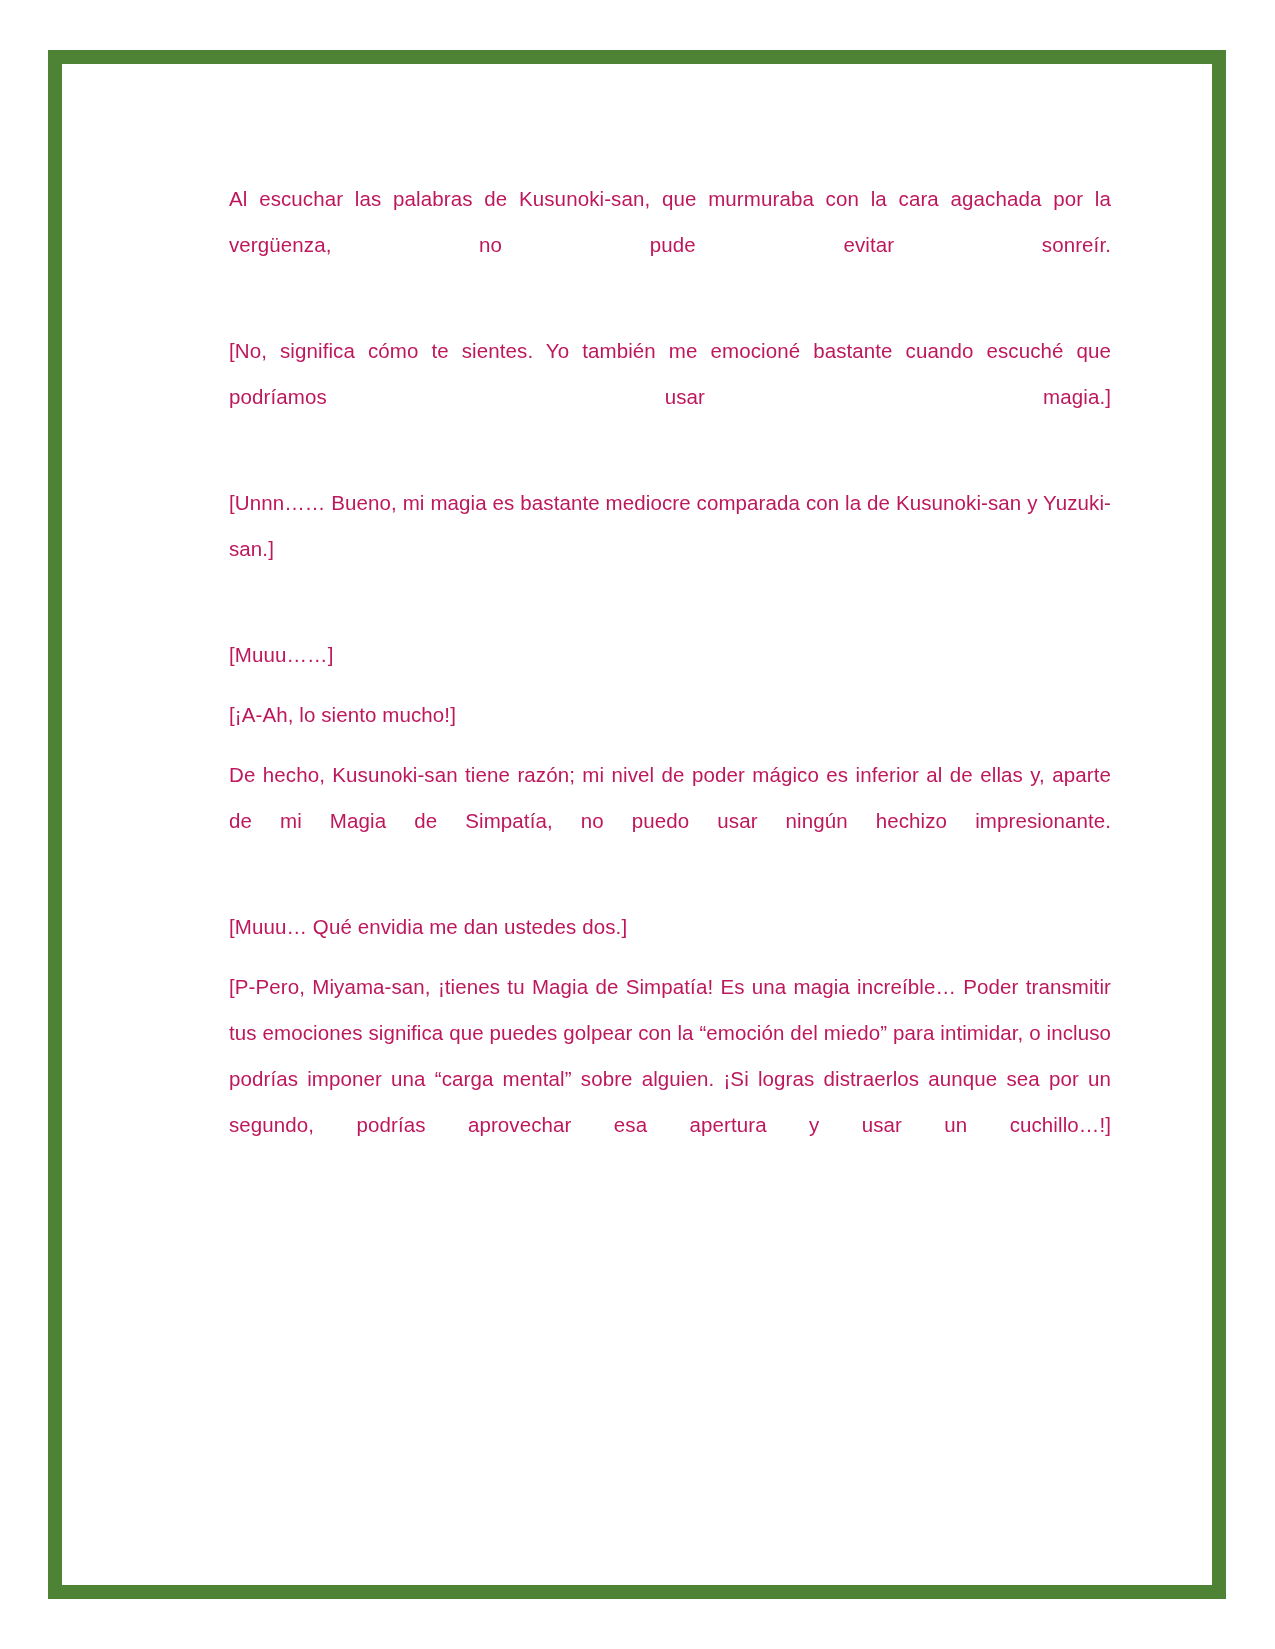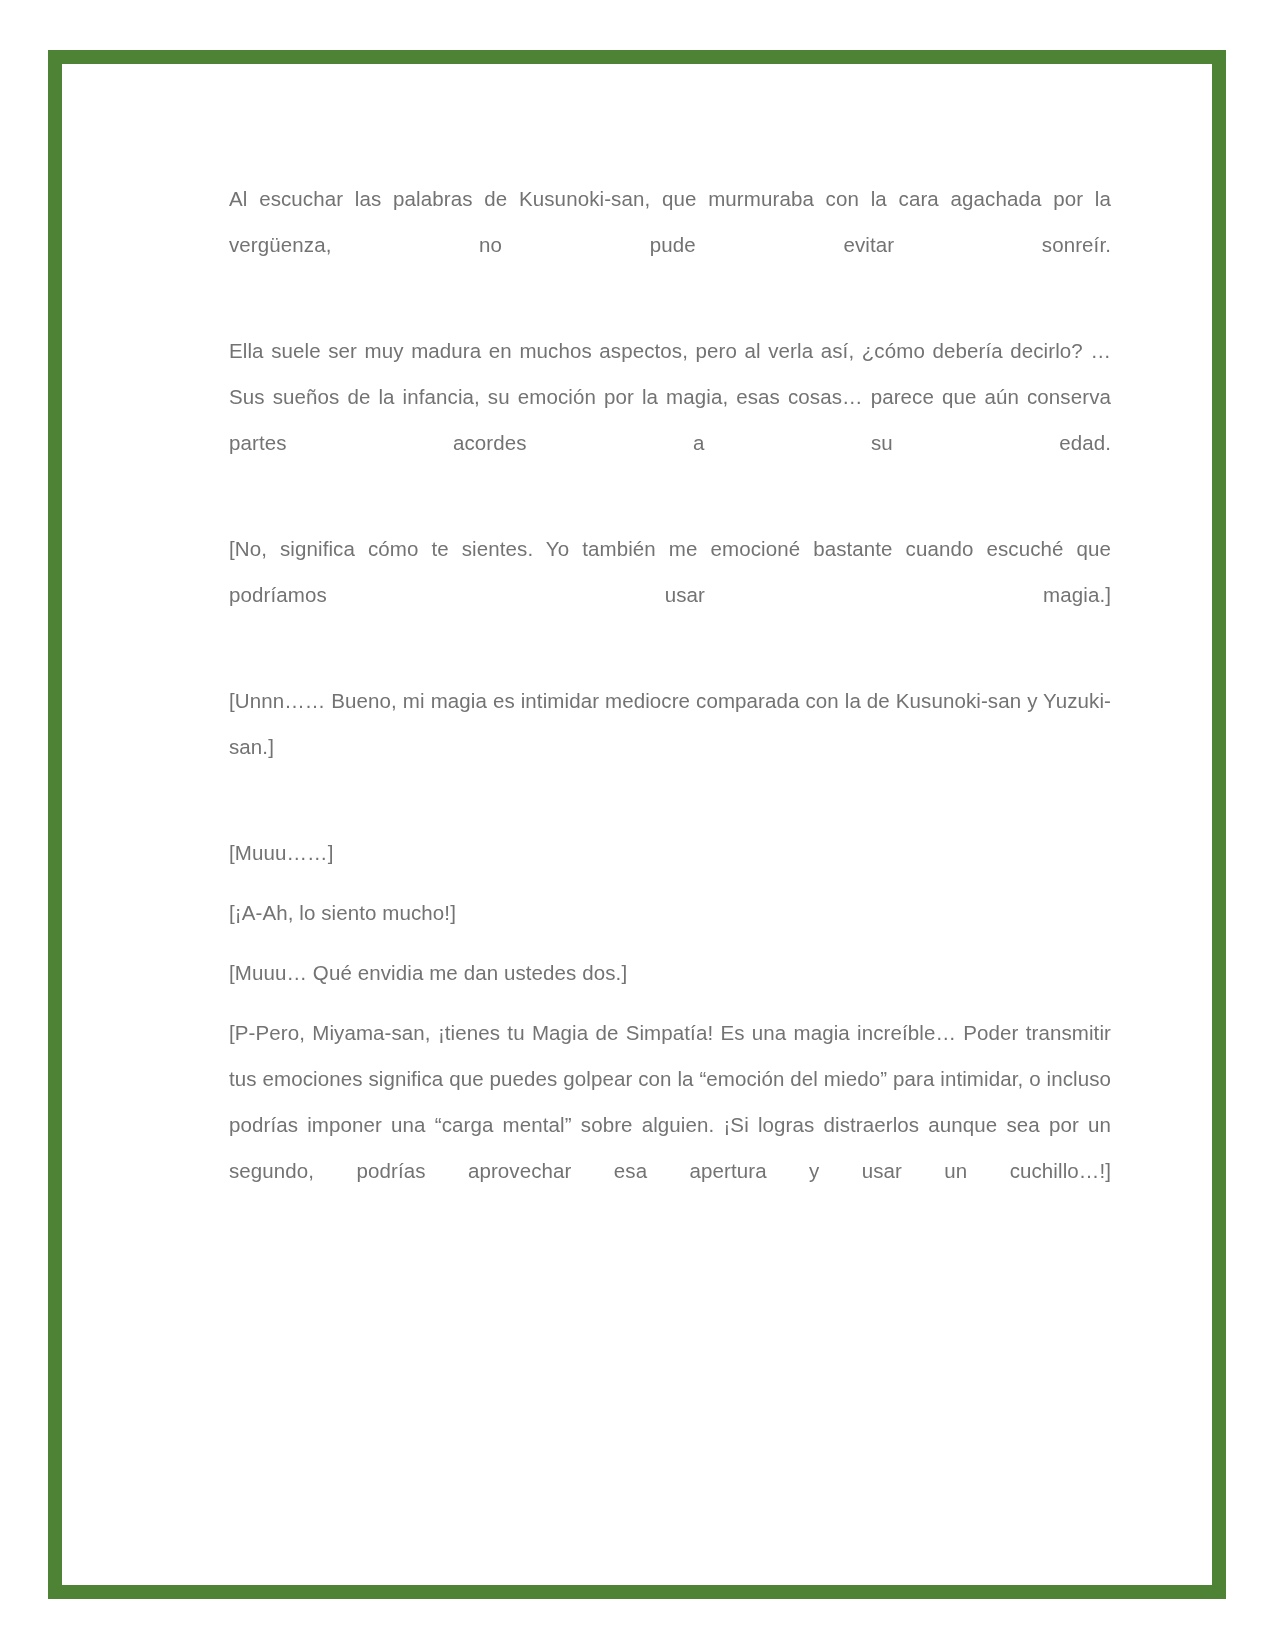--- a/index.html
+++ b/index.html
@@ -37,21 +37,21 @@
     position: absolute;
     left: 167px;
     top: 112px;
     width: 882px;
   }
 
   p.para {
     margin: 0 0 14px 0;
     font-size: 20.5px;
     line-height: 46px;
-    color: #737373;
+    color: #be185d;
     text-align: justify;
     text-justify: inter-word;
     letter-spacing: 0.1px;
     word-spacing: 0px;
   }
 
   p.para:last-child {
     margin-bottom: 0;
   }
 
@@ -68,23 +68,23 @@
   }
 </style>
 </head>
 <body>
 
 <div class="page">
   <div class="page-border">
     <div class="content">
 
       <p class="para">Al escuchar las palabras de Kusunoki-san, que murmuraba con la cara agachada por la vergüenza, no pude evitar sonreír.</p>
-      <p class="para">Ella suele ser muy madura en muchos aspectos, pero al verla así, ¿cómo debería decirlo? …Sus sueños de la infancia, su emoción por la magia, esas cosas… parece que aún conserva partes acordes a su edad.</p>
       <p class="para">[No, significa cómo te sientes. Yo también me emocioné bastante cuando escuché que podríamos usar magia.]</p>
-      <p class="para">[Unnn…… Bueno, mi magia es intimidar mediocre comparada con la de Kusunoki-san y Yuzuki-san.]</p>
+      <p class="para">[Unnn…… Bueno, mi magia es bastante mediocre comparada con la de Kusunoki-san y Yuzuki-san.]</p>
       <p class="para single">[Muuu……]</p>
       <p class="para single">[¡A-Ah, lo siento mucho!]</p>
+      <p class="para">De hecho, Kusunoki-san tiene razón; mi nivel de poder mágico es inferior al de ellas y, aparte de mi Magia de Simpatía, no puedo usar ningún hechizo impresionante.</p>
       <p class="para single">[Muuu… Qué envidia me dan ustedes dos.]</p>
       <p class="para">[P-Pero, Miyama-san, ¡tienes tu Magia de Simpatía! Es una magia increíble… Poder transmitir tus emociones significa que puedes golpear con la “emoción del miedo” para intimidar, o incluso podrías imponer una “carga mental” sobre alguien. ¡Si logras distraerlos aunque sea por un segundo, podrías aprovechar esa apertura y usar un cuchillo…!]</p>
 
     </div>
   </div>
 </div>
 
 </body></html>

